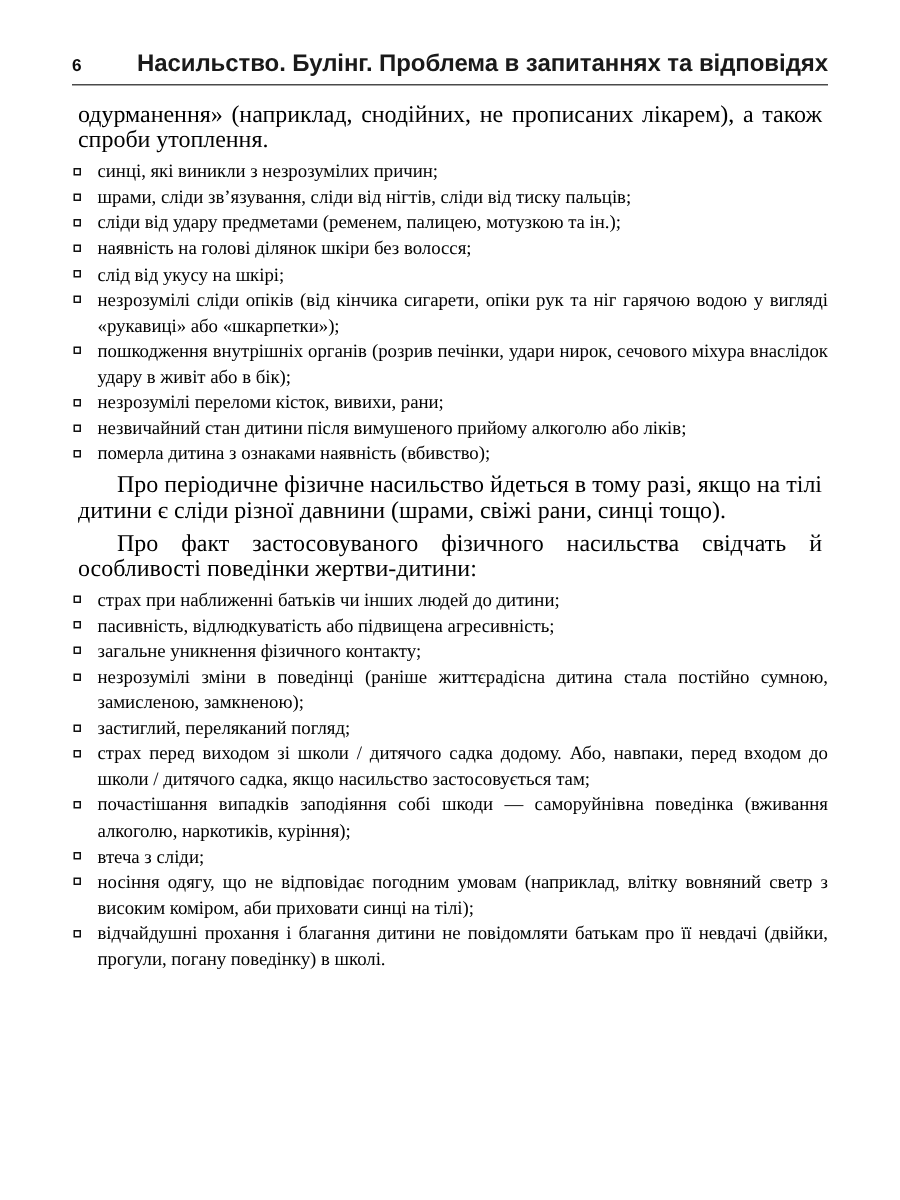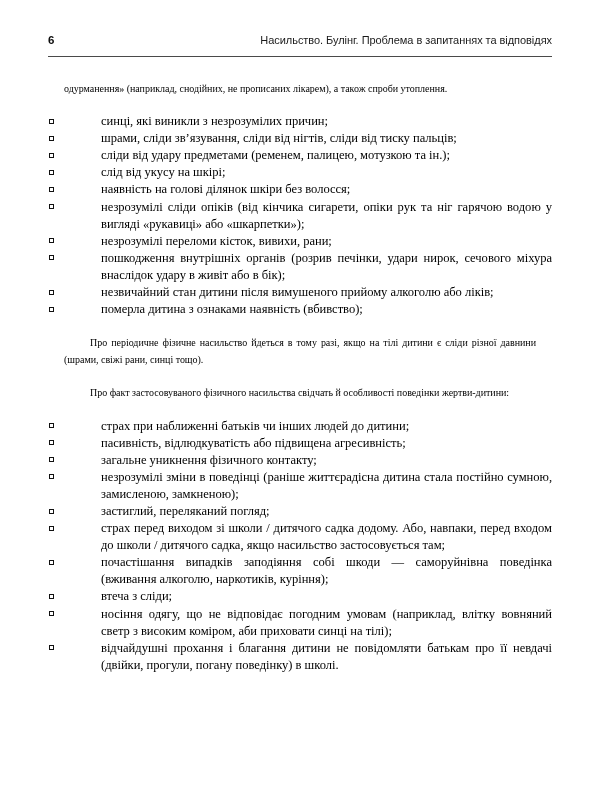--- a/index.html
+++ b/index.html
@@ -36,22 +36,22 @@
     justify-content: space-between;
     font-family: "Liberation Sans", "DejaVu Sans", sans-serif;
   }
   .folio {
     font-size: 11.5px;
     font-weight: 700;
     letter-spacing: 0.1px;
     color: #0d0d0d;
   }
   .head-title {
-    font-size: 11px;
-    font-weight: 400;
+    font-size: 16px;
+    font-weight: 700;
     letter-spacing: -0.05px;
     color: #1a1a1a;
     white-space: nowrap;
   }
   .head-rule {
     position: absolute;
     left: 48px;
     right: 48px;
     top: 56px;
     height: 1px;
@@ -60,22 +60,22 @@
 
   
   .body-col {
     position: absolute;
     left: 48px;
     top: 64px;
     width: 504px;
   }
 
   p.para {
-    margin: 16px;
-    font-size: 10px;
+    margin: 4px;
+    font-size: 16px;
     line-height: 17.1px;
     text-align: justify;
     text-justify: inter-word;
     hyphens: manual;
     letter-spacing: -0.02px;
   }
   p.para.indent {
     text-indent: 26px;
   }
 
@@ -100,21 +100,20 @@
     top: 5.6px;
     width: 5px;
     height: 5px;
     border: 1px solid #111111;
     background: transparent;
     box-sizing: border-box;
   }
   
   ul.marks > li > span.txt {
     display: block;
-    margin-left: 36px;
   }
 </style>
 </head>
 <body>
 
 <div class="page">
 
   <div class="running-head">
     <span class="folio">6</span>
     <span class="head-title">Насильство. Булінг. Проблема в запитаннях та відповідях</span>
@@ -134,37 +133,37 @@
       <li>
           <span class="bullet-box"></span>
           <span class="txt">шрами, сліди зв’язування, сліди від нігтів, сліди від тиску пальців;</span>
         </li>
       <li>
           <span class="bullet-box"></span>
           <span class="txt">сліди від удару предметами (ременем, палицею, мотузкою та ін.);</span>
         </li>
       <li>
           <span class="bullet-box"></span>
+          <span class="txt">наявність на голові ділянок шкіри без волосся;</span>
+        </li>
+      <li>
+          <span class="bullet-box"></span>
           <span class="txt">слід від укусу на шкірі;</span>
         </li>
       <li>
           <span class="bullet-box"></span>
-          <span class="txt">наявність на голові ділянок шкіри без волосся;</span>
-        </li>
-      <li>
-          <span class="bullet-box"></span>
           <span class="txt">незрозумілі сліди опіків (від кінчика сигарети, опіки рук та ніг гарячою водою у вигляді «рукавиці» або «шкарпетки»);</span>
         </li>
       <li>
           <span class="bullet-box"></span>
+          <span class="txt">пошкодження внутрішніх органів (розрив печінки, удари нирок, сечового міхура внаслідок удару в живіт або в бік);</span>
+        </li>
+      <li>
+          <span class="bullet-box"></span>
           <span class="txt">незрозумілі переломи кісток, вивихи, рани;</span>
-        </li>
-      <li>
-          <span class="bullet-box"></span>
-          <span class="txt">пошкодження внутрішніх органів (розрив печінки, удари нирок, сечового міхура внаслідок удару в живіт або в бік);</span>
         </li>
       <li>
           <span class="bullet-box"></span>
           <span class="txt">незвичайний стан дитини після вимушеного прийому алкоголю або ліків;</span>
         </li>
       <li>
           <span class="bullet-box"></span>
           <span class="txt">померла дитина з ознаками наявність (вбивство);</span>
         </li>
     </ul>

